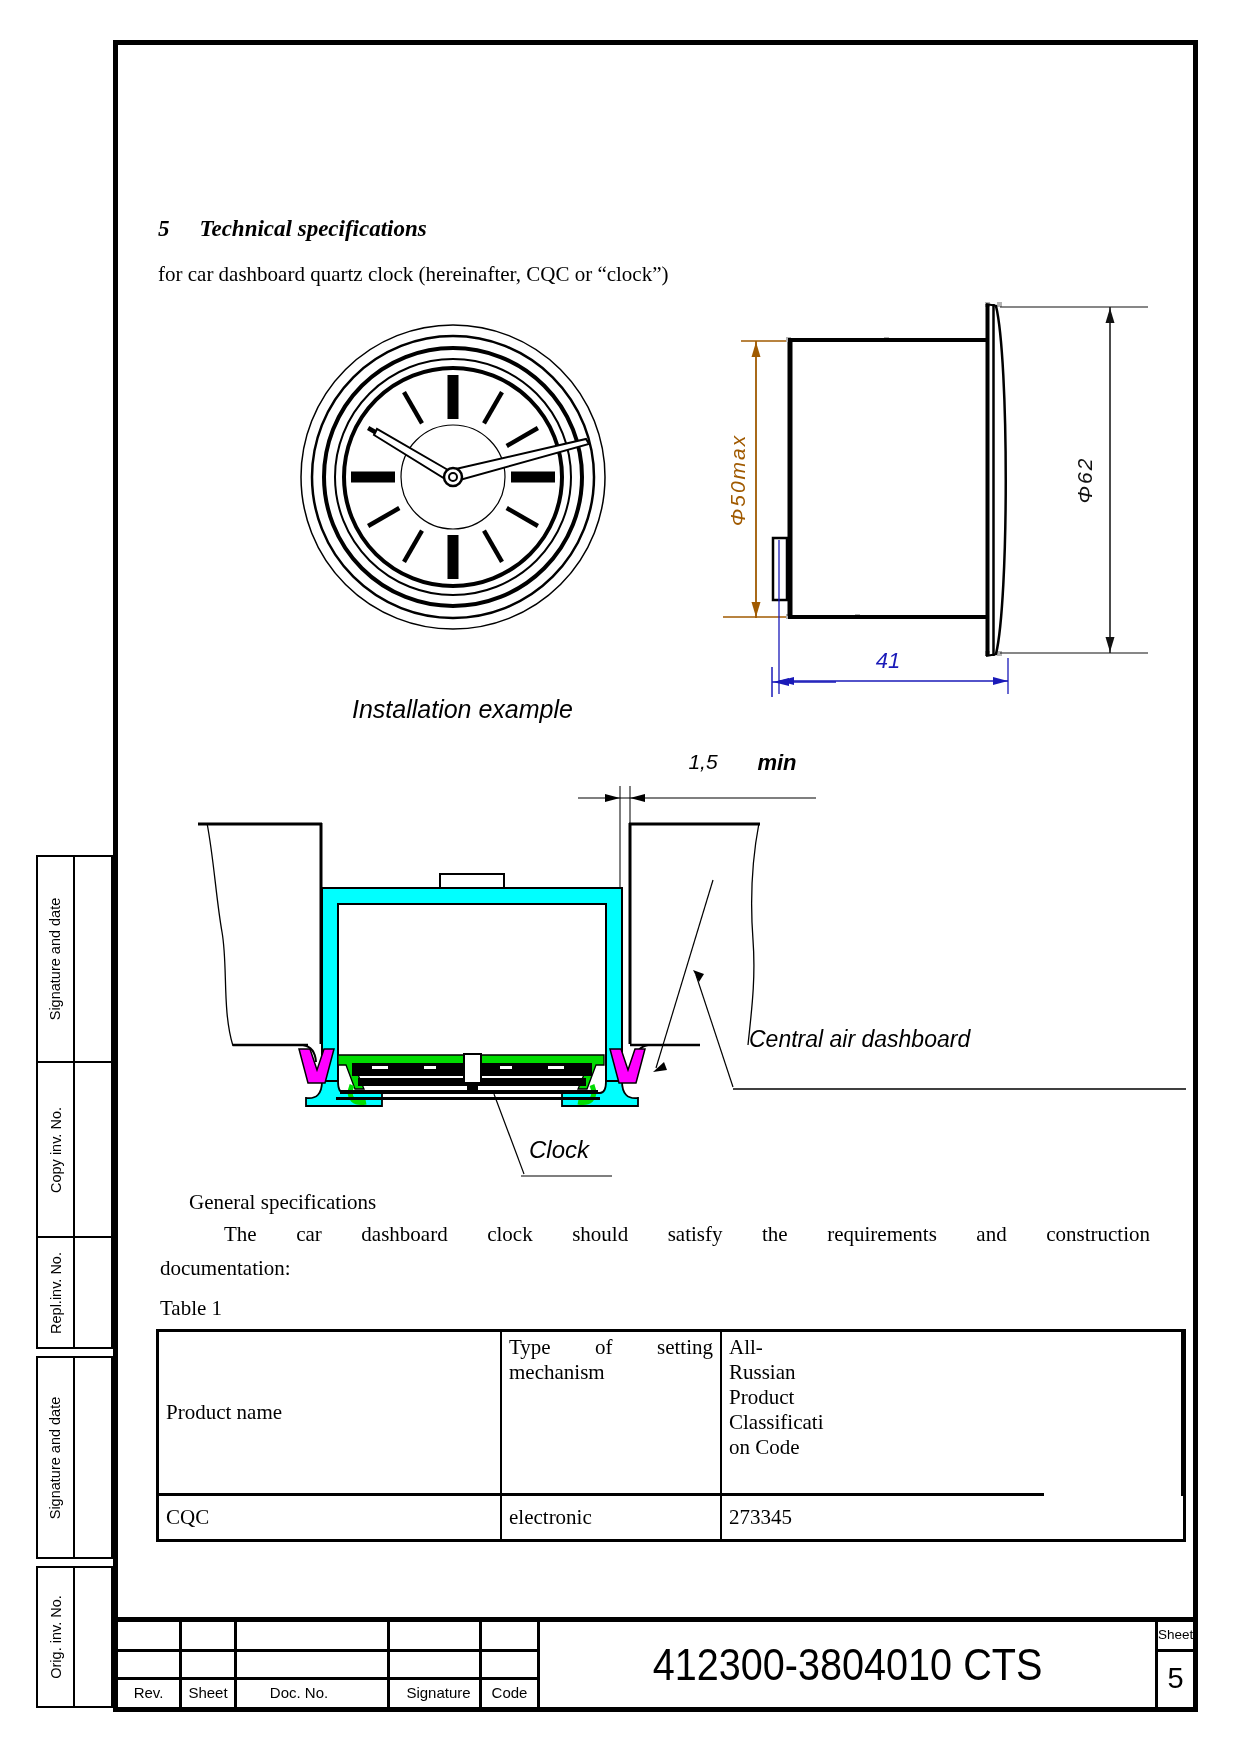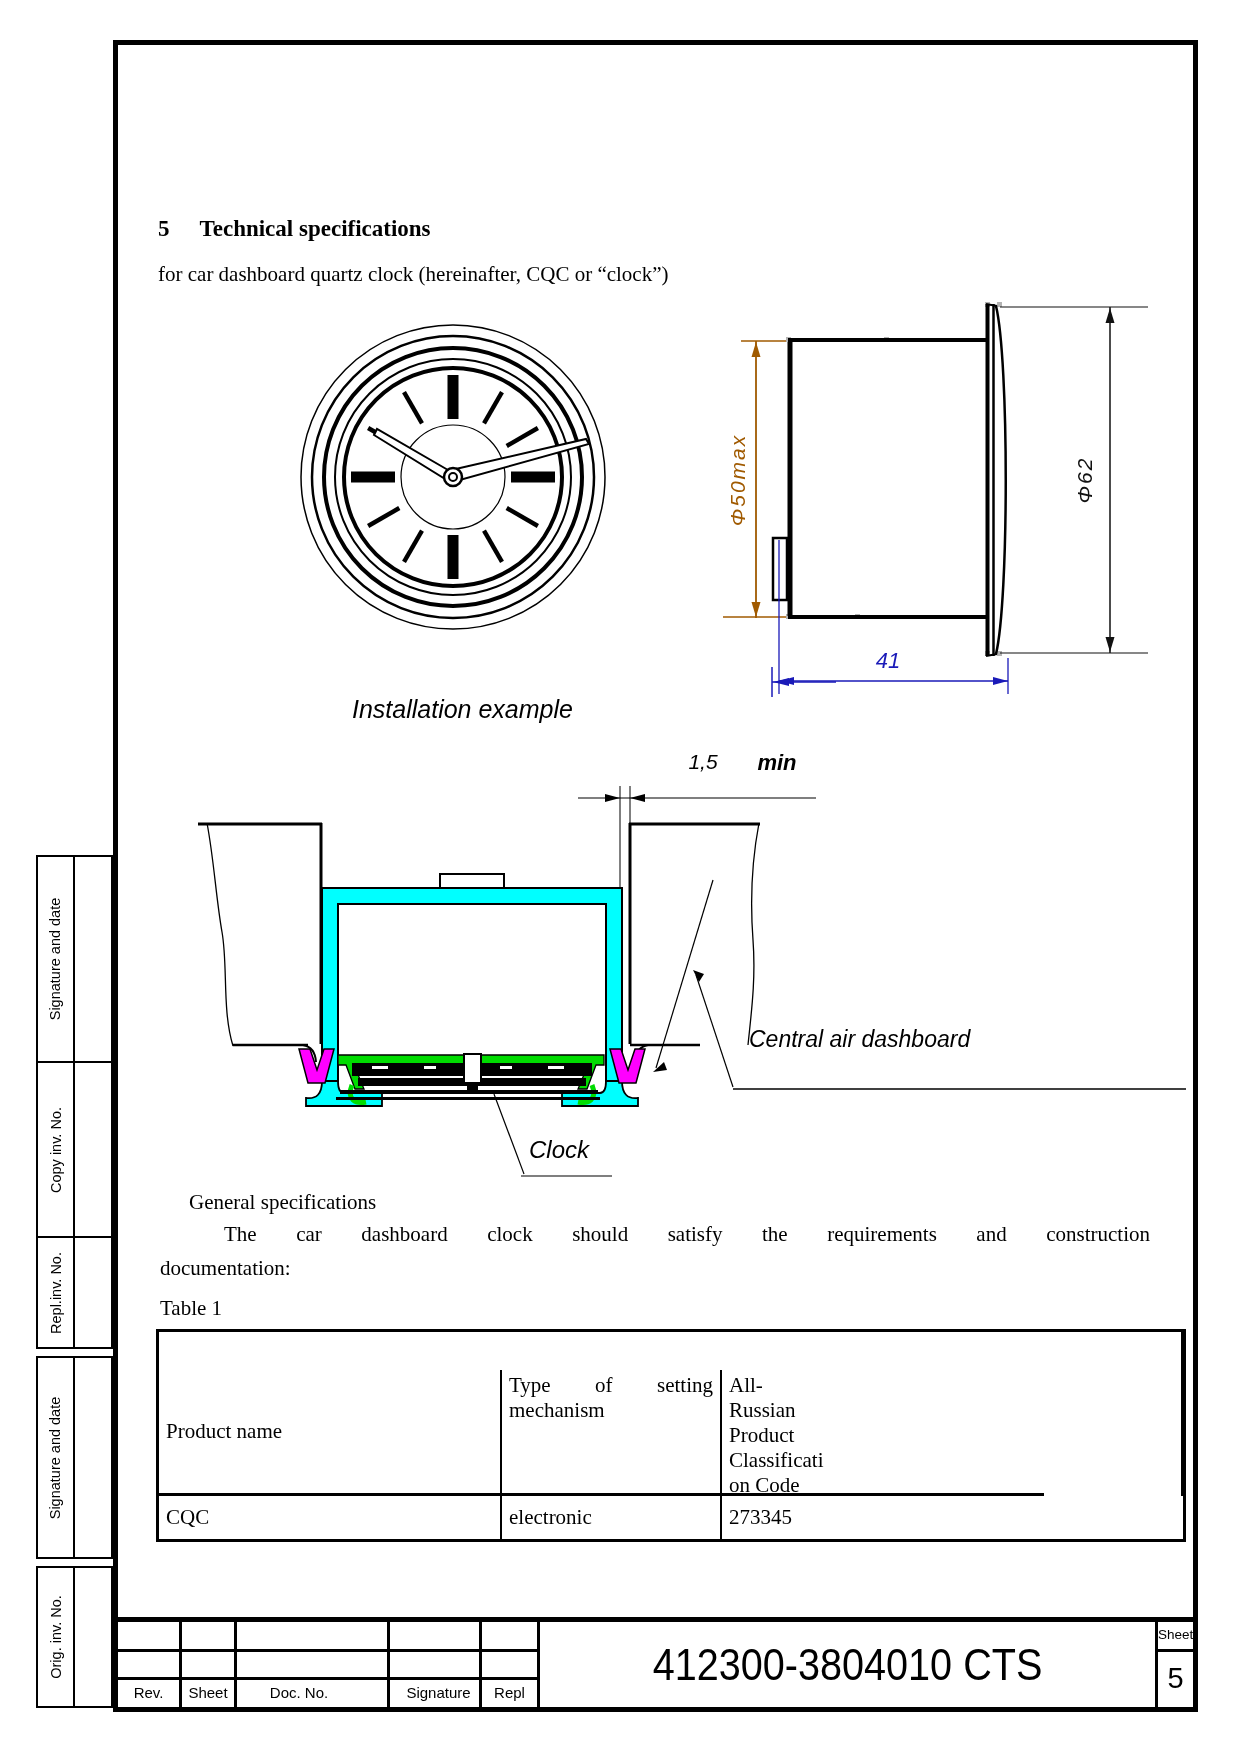--- a/index.html
+++ b/index.html
@@ -19,21 +19,21 @@
   .scell .lab{width:37px;border-right:2px solid #000;display:flex;align-items:center;justify-content:center;box-sizing:border-box;}
   .scell .lab span{transform:rotate(-90deg);white-space:nowrap;
        font-family:"Liberation Sans",sans-serif;font-size:14.5px;}
   
   .gtable{position:absolute;left:156px;top:1329px;width:1030px;height:213px;
         border:3px solid #000;box-sizing:border-box;display:grid;
         grid-template-columns:343px 220px 322px 1fr;grid-template-rows:164px 1fr;
         font-size:21px;background:#fff;}
   .gtable .c{border-right:2px solid #000;padding:3px 7px;box-sizing:border-box;overflow:hidden;}
   .gtable .c.last{border-right:none;}
-  .gtable .hdr{border-bottom:3px solid #000;margin-top:38px;}
+  .gtable .hdr{border-bottom:3px solid #000;}
   .gtable .vmid{display:flex;flex-direction:column;justify-content:center;}
   .jl{display:block;text-align:justify;text-align-last:justify;}
   .ln{display:block;}
   
   .tb-topline{position:absolute;left:113px;top:1617px;width:1085px;height:5px;background:#000;}
   .tblock{position:absolute;left:118px;top:1622px;width:1075px;height:85px;
         font-family:"Liberation Sans",sans-serif;}
   .tv{position:absolute;top:0;width:3px;height:85px;background:#000;}
   .th{position:absolute;height:3px;background:#000;}
   .tlabel{position:absolute;top:58px;height:27px;line-height:25px;text-align:center;font-size:15px;}
@@ -71,21 +71,21 @@
           <span>Signature and date</span>
         </div>
     </div>
     <div class="scell" style="height:142px;margin-top:7px">
       <div class="lab">
           <span>Orig. inv. No.</span>
         </div>
     </div>
   </div>
 
-  <div class="abs heading" style="left:158px;top:216px;">
+  <div class="abs heading" style="left:158px;top:216px;font-style:italic;">
     <span class="num">5</span><span>Technical specifications</span>
   </div>
   <div class="abs serif21" style="left:158px;top:262px;">for car dashboard quartz clock (hereinafter, CQC or “clock”)</div>
 
   <svg class="abs" style="left:286px;top:311px;" width="336" height="336" viewBox="286 311 336 336">
     <g fill="none" stroke="#000">
       <circle cx="453" cy="477" r="152" stroke-width="1.5"></circle>
       <circle cx="453" cy="477" r="141" stroke-width="2.5"></circle>
       <circle cx="453" cy="477" r="129" stroke-width="4"></circle>
       <circle cx="453" cy="477" r="118" stroke-width="2"></circle>
@@ -269,19 +269,19 @@
     <div class="tv" style="left:361px"></div>
     <div class="tv" style="left:419px"></div>
     <div class="tv" style="left:1037px"></div>
     <div class="th" style="left:0;top:27px;width:422px"></div>
     <div class="th" style="left:0;top:55px;width:422px"></div>
     <div class="th" style="left:1037px;top:27px;width:38px"></div>
     <div class="tlabel" style="left:0;width:61px">Rev.</div>
     <div class="tlabel" style="left:64px;width:52px">Sheet</div>
     <div class="tlabel" style="left:119px;width:124px">Doc. No.</div>
     <div class="tlabel" style="left:272px;width:97px">Signature</div>
-    <div class="tlabel" style="left:364px;width:55px">Repl</div>
+    <div class="tlabel" style="left:364px;width:55px">Code</div>
     <div class="docnum">412300-3804010 CTS</div>
     <div class="sheetlab">Sheet</div>
     <div class="sheetnum">5</div>
   </div>
 
 </div>
 
 </body></html>

